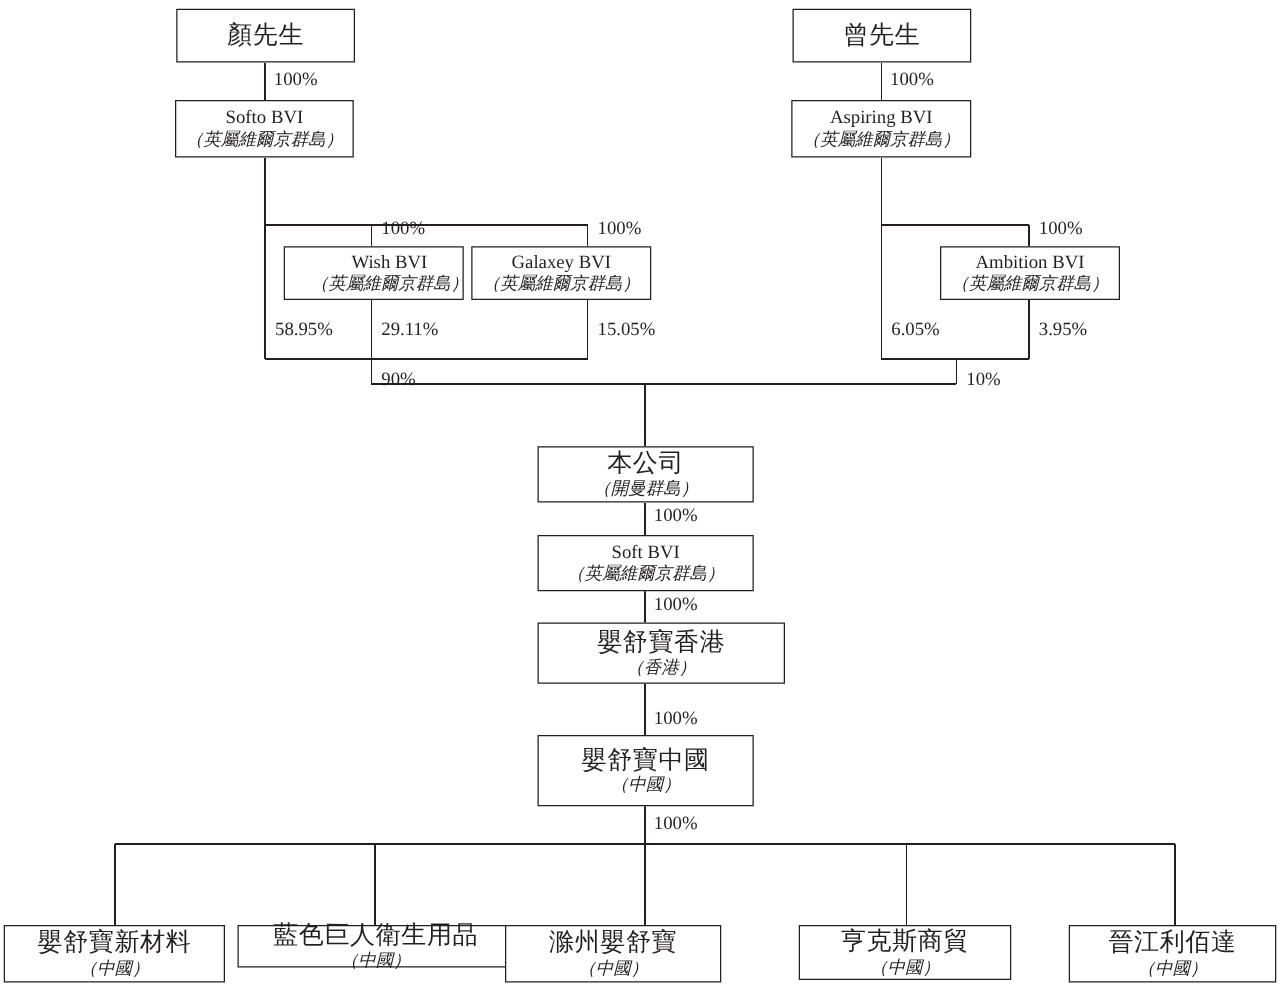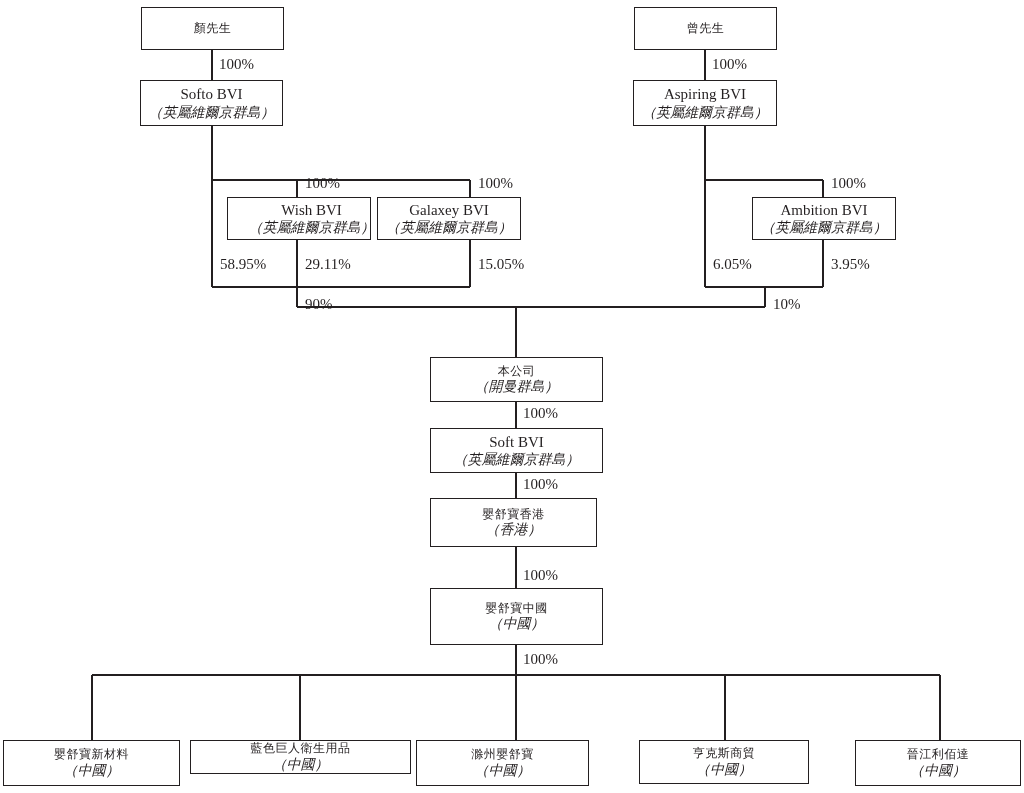--- a/index.html
+++ b/index.html
@@ -39,21 +39,21 @@
   .node .nm {
     font-size: 15px;
     white-space: nowrap;
   }
   .node .loc {
     font-size: 14px;
     font-style: italic;
     white-space: nowrap;
   }
   .node.cjk .nm {
-    font-size: 12px;
+    font-size: 20px;
     letter-spacing: 0.5px;
   }
   .node.cjk .loc {
     font-size: 14px;
   }
   .pct {
     position: absolute;
     font-size: 15px;
     color: #231f20;
     white-space: nowrap;
@@ -169,21 +169,21 @@
 
   <div class="pct" style="left:523px; top:405px;">100%</div>
 
   <div class="node" style="left:430px; top:428px; width:173px; height:45px;">
     <div class="nm">Soft BVI</div>
     <div class="loc">（英屬維爾京群島）</div>
   </div>
 
   <div class="pct" style="left:523px; top:476px;">100%</div>
 
-  <div class="node cjk" style="left:430px; top:498px; width:167px; height:49px;">
+  <div class="node cjk" style="left:430px; top:498px; width:198px; height:49px;">
     <div class="nm">嬰舒寶香港</div>
     <div class="loc">（香港）</div>
   </div>
 
   <div class="pct" style="left:523px; top:567px;">100%</div>
 
   <div class="node cjk" style="left:430px; top:588px; width:173px; height:57px;">
     <div class="nm">嬰舒寶中國</div>
     <div class="loc">（中國）</div>
   </div>
@@ -193,21 +193,21 @@
   <div class="node cjk" style="left:3px; top:740px; width:177px; height:46px;">
     <div class="nm">嬰舒寶新材料</div>
     <div class="loc">（中國）</div>
   </div>
 
   <div class="node cjk" style="left:190px; top:740px; width:221px; height:34px;">
     <div class="nm">藍色巨人衛生用品</div>
     <div class="loc">（中國）</div>
   </div>
 
-  <div class="node cjk" style="left:416px; top:740px; width:173px; height:46px;">
+  <div class="node cjk" style="left:404px; top:740px; width:173px; height:46px;">
     <div class="nm">滁州嬰舒寶</div>
     <div class="loc">（中國）</div>
   </div>
 
   <div class="node cjk" style="left:639px; top:740px; width:170px; height:44px;">
     <div class="nm">亨克斯商貿</div>
     <div class="loc">（中國）</div>
   </div>
 
   <div class="node cjk" style="left:855px; top:740px; width:166px; height:46px;">

